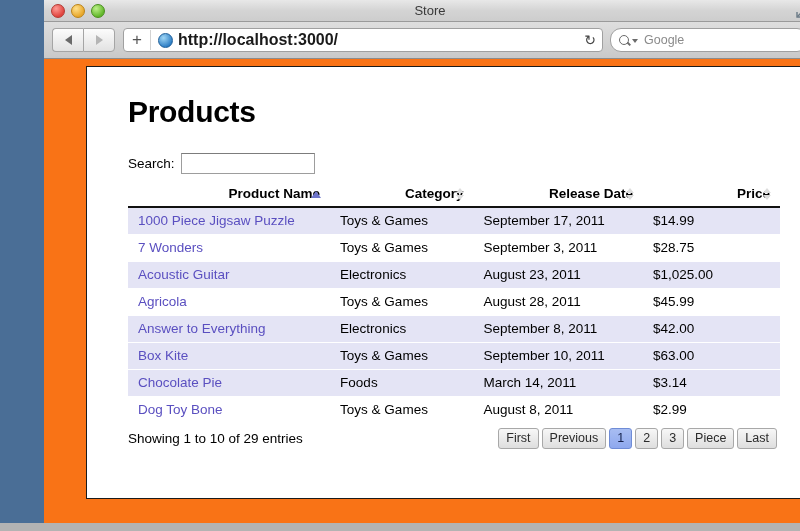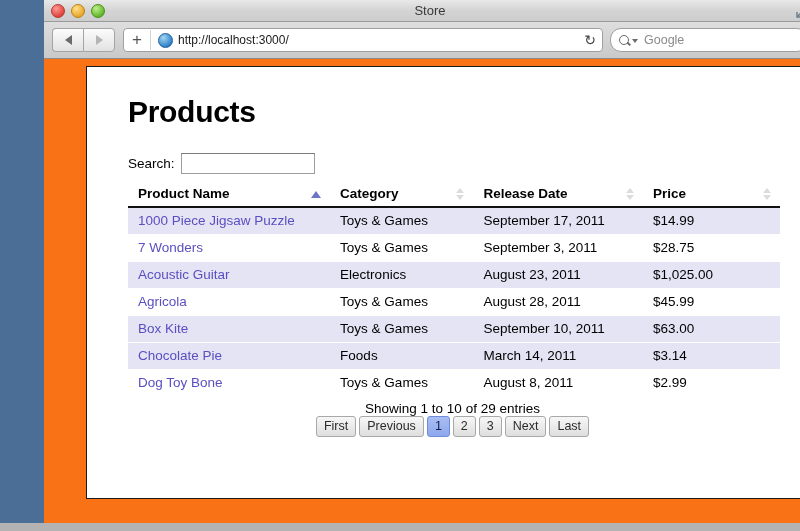--- a/index.html
+++ b/index.html
@@ -66,21 +66,21 @@
   }
   .plus-btn {
     width: 26px; text-align: center; font-size: 17px; color: #555;
     border-right: 1px solid #d2d2d2; line-height: 20px; font-weight: 300;
   }
   .favicon {
     width: 13px; height: 13px; border-radius: 50%; margin: 0 5px 0 7px;
     background: radial-gradient(circle at 35% 30%, #9fd6f5, #2b7cc4 75%);
     border: 1px solid #1d5e99; flex: none;
   }
-  .url-text { font-size: 12px; color: #1a1a1a; }
+  .url-text { font-size: 16px; color: #1a1a1a; font-weight: bold; }
   .reload {
     position: absolute; right: 6px; top: 2px;
     font-size: 14px; color: #444; line-height: 18px;
   }
   .searchbox {
     width: 180px; height: 22px;
     background: #fff; border: 1px solid #a0a0a0; border-radius: 11px;
     display: flex; align-items: center; padding: 0 8px;
   }
   .mag {
@@ -141,21 +141,21 @@
     width: 128px; height: 17px;
     border: 1px solid #9d9d9d; border-top-color: #7c7c7c;
     background: #fff;
   }
 
   table.dt { border-collapse: collapse; width: 100%; table-layout: fixed; }
   table.dt th {
     font-size: 13.5px; font-weight: bold; color: #000;
     padding: 4px 10px 5px 10px;
     border-bottom: 2px solid #111;
-    text-align: left; position: relative;
+    text-align: right; position: relative;
     white-space: nowrap;
   }
   th .sort-asc {
     position: absolute; right: 9px; top: 9px;
     width: 0; height: 0;
     border-left: 5px solid transparent; border-right: 5px solid transparent;
     border-bottom: 7px solid #6d74c9;
   }
   th .sort-none {
     position: absolute; right: 9px; top: 6px; width: 9px; height: 12px;
@@ -177,21 +177,21 @@
   td.c-name { text-align: left; }
   td.c-cat, td.c-date { text-align: left; padding-left: 14px; }
   td.c-price { text-align: left; padding-left: 14px; }
   th.h-name { text-align: center; }
   td.c-name a {
     color: #5a4fc0; cursor: pointer;
   }
 
   .table-footer {
     display: flex; justify-content: space-between; align-items: center;
-    margin-top: 4px; padding-right: 3px; flex-direction: column;
+    margin-top: 4px; padding-right: 3px;
   }
   .dt-info { font-size: 13.5px; color: #000; }
   .dt-paging { display: flex; gap: 3px; }
   .pg {
     font-size: 12.5px; color: #2b2b2b;
     padding: 2px 7px 3px 7px;
     border: 1px solid #a8a8a8; border-radius: 3px;
     background: linear-gradient(to bottom, #f7f7f7, #dedede);
   }
   .pg.active {
@@ -318,20 +318,26 @@
                 <td class="c-date">August 23, 2011</td>
                 <td class="c-price">$1,025.00</td>
               </tr>
               <tr class="even">
                 <td class="c-name"><a>Agricola</a></td>
                 <td class="c-cat">Toys &amp; Games</td>
                 <td class="c-date">August 28, 2011</td>
                 <td class="c-price">$45.99</td>
               </tr>
               <tr class="odd">
+                <td class="c-name"><a>Answer to Everything</a></td>
+                <td class="c-cat">Electronics</td>
+                <td class="c-date">September 8, 2011</td>
+                <td class="c-price">$42.00</td>
+              </tr>
+              <tr class="odd">
                 <td class="c-name"><a>Box Kite</a></td>
                 <td class="c-cat">Toys &amp; Games</td>
                 <td class="c-date">September 10, 2011</td>
                 <td class="c-price">$63.00</td>
               </tr>
               <tr class="odd">
                 <td class="c-name"><a>Chocolate Pie</a></td>
                 <td class="c-cat">Foods</td>
                 <td class="c-date">March 14, 2011</td>
                 <td class="c-price">$3.14</td>
@@ -346,21 +352,21 @@
         </table>
 
         <div class="table-footer">
           <div class="dt-info">Showing 1 to 10 of 29 entries</div>
           <div class="dt-paging">
               <span class="pg">First</span>
               <span class="pg">Previous</span>
               <span class="pg active">1</span>
               <span class="pg">2</span>
               <span class="pg">3</span>
-              <span class="pg">Next</span>
+              <span class="pg">Piece</span>
               <span class="pg">Last</span>
             </div>
         </div>
 
       </div>
     </div>
   </div>
 </div>
 
 <div class="bottom-strip"></div>

